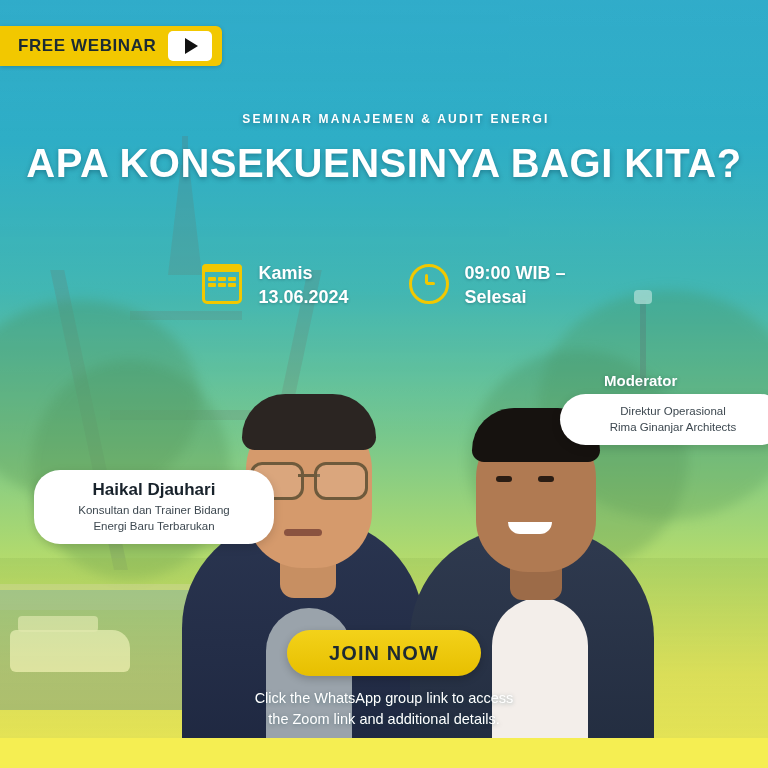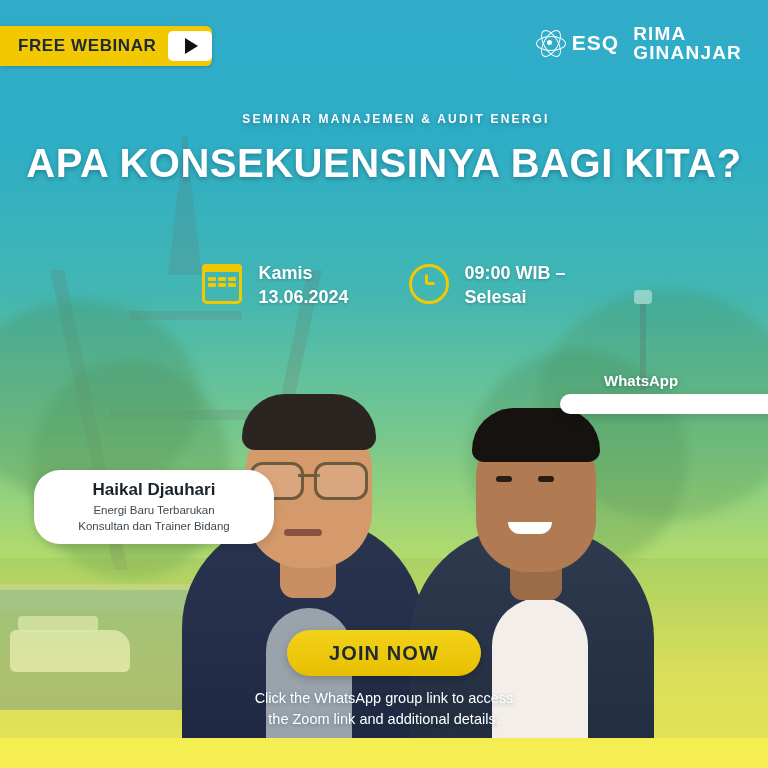--- a/index.html
+++ b/index.html
@@ -98,21 +98,21 @@
   .lamp1{left:300px;top:430px;}
   .lamp2{left:640px;top:300px;height:90px;}
 
   
   .free-badge{
     position:absolute;left:0;top:26px;
     display:flex;align-items:center;
     height:40px;
     background:#f2c800;
     border-radius:0 6px 6px 0;
-    padding:0 0 0 18px;
+    padding:0 10px 0 18px;
     box-shadow:0 1px 4px rgba(0,0,0,.18);
   }
   .free-badge .txt{
     font-weight:bold;font-size:17px;letter-spacing:.6px;color:#1b2a33;
     margin-right:12px;
   }
   .play-btn{
     width:44px;height:30px;background:#ffffff;border-radius:5px;
     display:flex;align-items:center;justify-content:center;
   }
@@ -306,35 +306,20 @@
     <div class="boat"></div>
   </div>
 
   <div class="free-badge">
     <div class="txt">FREE WEBINAR</div>
     <div class="play-btn">
       <div class="play-tri"></div>
     </div>
   </div>
 
-  <div class="logos">
-    <div class="esq-logo">
-      <div class="atom">
-        <div class="ring r1"></div>
-        <div class="ring r2"></div>
-        <div class="ring r3"></div>
-        <div class="core"></div>
-      </div>
-      <div class="esq-text">ESQ</div>
-    </div>
-    <div class="rima">
-      <div>RIMA</div>
-      <div>GINANJAR</div>
-    </div>
-  </div>
 
   <div class="head-wrap">
     <div class="kicker">SEMINAR MANAJEMEN &amp; AUDIT ENERGI</div>
     <div class="title2">APA KONSEKUENSINYA BAGI KITA?</div>
   </div>
 
   <div class="meta-row">
     <div class="meta-item">
       <div class="ico cal">
         <div class="dots">
@@ -383,27 +368,31 @@
       <div class="eye eyeL"></div>
       <div class="eye eyeR"></div>
       <div class="smile"></div>
     </div>
   </div>
 
   <div class="role-label role-pembicara">Pembicara</div>
   <div class="card card-speaker">
     <div class="nm">Haikal Djauhari</div>
     <div class="dsc">
+      <div>Konsultan dan Trainer Bidang</div>
       <div>Energi Baru Terbarukan</div>
-      <div>Konsultan dan Trainer Bidang</div>
-    </div>
-  </div>
-
-  <div class="role-label role-moderator">WhatsApp</div>
+    </div>
+  </div>
+
+  <div class="role-label role-moderator">Moderator</div>
   <div class="card card-moderator">
+    <div class="dsc">
+      <div>Direktur Operasional</div>
+      <div>Rima Ginanjar Architects</div>
+    </div>
   </div>
 
   <div class="join-btn">
     <span>JOIN NOW</span>
   </div>
   <div class="footnote">
     <div>Click the WhatsApp group link to access</div>
     <div>the Zoom link and additional details.</div>
   </div>
 

